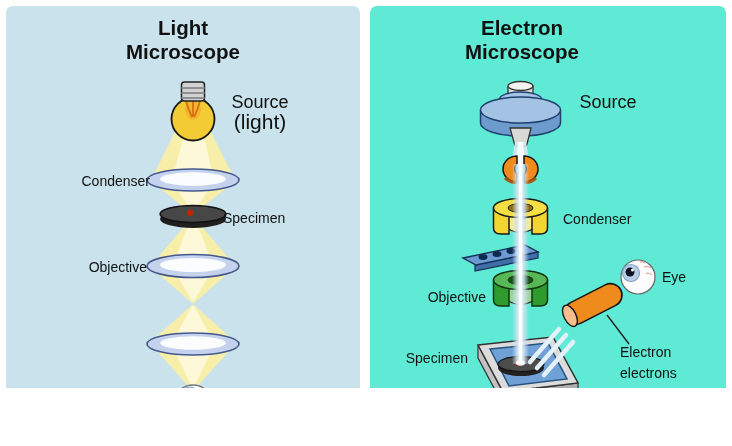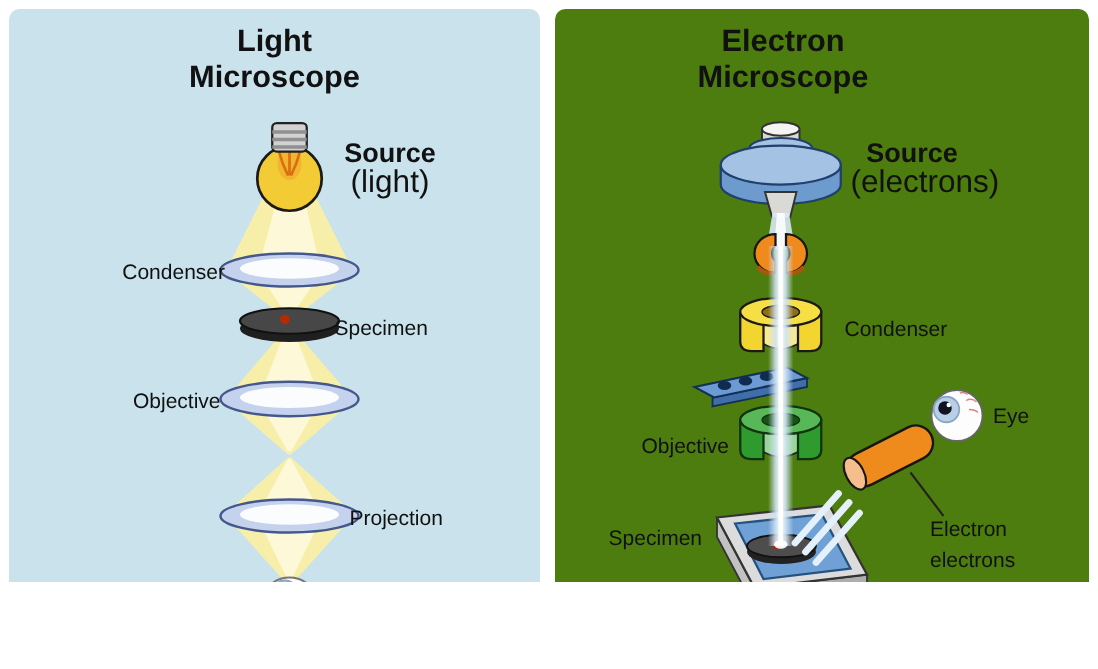--- a/index.html
+++ b/index.html
@@ -12,21 +12,21 @@
   .panel-electron { left:370px; width:356px; }
   .panel svg { position:absolute; left:0; top:0; }
   .lbl { position:absolute; font-size:14px; line-height:20px; white-space:nowrap; }
   .lbl.italic { }
   .lbl.right { text-align:right; }
   .title { position:absolute; top:10px; text-align:center; font-weight:bold;
            font-size:20.5px; line-height:24px; }
   .title-light { left:0; width:354px; }
   .title-electron { left:0; width:304px; }
   .src-block { position:absolute; text-align:center; }
-  .src-main { font-weight:bold; font-size:18px; line-height:20px; }
+  .src-main { font-weight:normal; font-size:18px; line-height:20px; }
   .src-sub  { font-size:21px; line-height:19px;text-align:center; }
   .det-label { line-height:21px; }
 </style>
 </head>
 <body>
 
 <div class="page">
 
   <div class="panel panel-light" style="background-color: rgb(201, 226, 236);">
 
@@ -93,25 +93,24 @@
     </div>
 
     <div class="src-block" style="left:214px; top:86px; width:80px;">
       <div class="src-main">Source</div>
       <div class="src-sub">(light)</div>
     </div>
 
     <div class="lbl right" style="right:210px; top:165px;">Condenser</div>
     <div class="lbl italic" style="left:217px; top:202px;">Specimen</div>
     <div class="lbl right" style="right:213px; top:251px;">Objective</div>
-    <div class="lbl" style="left:227px; top:329px;">Projection</div>
     <div class="lbl right" style="right:199px; top:388px;">Eye</div>
   </div>
 
-  <div class="panel panel-electron" style="background-color: #4d7c0f;">
+  <div class="panel panel-electron" style="background-color: #5eead4;">
 
     <svg width="356" height="432" viewBox="0 0 356 432">
       <defs>
         <linearGradient id="ebeam" x1="0" y1="0" x2="1" y2="0">
           <stop offset="0" stop-color="#cfe3f2" stop-opacity="0"></stop>
           <stop offset="0.3" stop-color="#cfe3f2" stop-opacity="0.9"></stop>
           <stop offset="0.5" stop-color="#ffffff" stop-opacity="1"></stop>
           <stop offset="0.7" stop-color="#cfe3f2" stop-opacity="0.9"></stop>
           <stop offset="1" stop-color="#cfe3f2" stop-opacity="0"></stop>
         </linearGradient>
@@ -204,21 +203,20 @@
       </g>
     </svg>
 
     <div class="title title-electron">
       <span style="display:block">Electron</span>
       <span style="display:block">Microscope</span>
     </div>
 
     <div class="src-block" style="left:197px; top:86px; width:82px;">
       <div class="src-main">Source</div>
-      <div class="src-sub">(electrons)</div>
     </div>
 
     <div class="lbl" style="left:193px; top:203px;">Condenser</div>
     <div class="lbl right" style="right:240px; top:281px;">Objective</div>
     <div class="lbl italic right" style="right:258px; top:342px;">Specimen</div>
     <div class="lbl" style="left:292px; top:261px;">Eye</div>
     <div class="lbl det-label" style="left:250px; top:336px;">
       <span style="display:block">Electron</span>
       <span style="display:block">electrons</span>
     </div>

